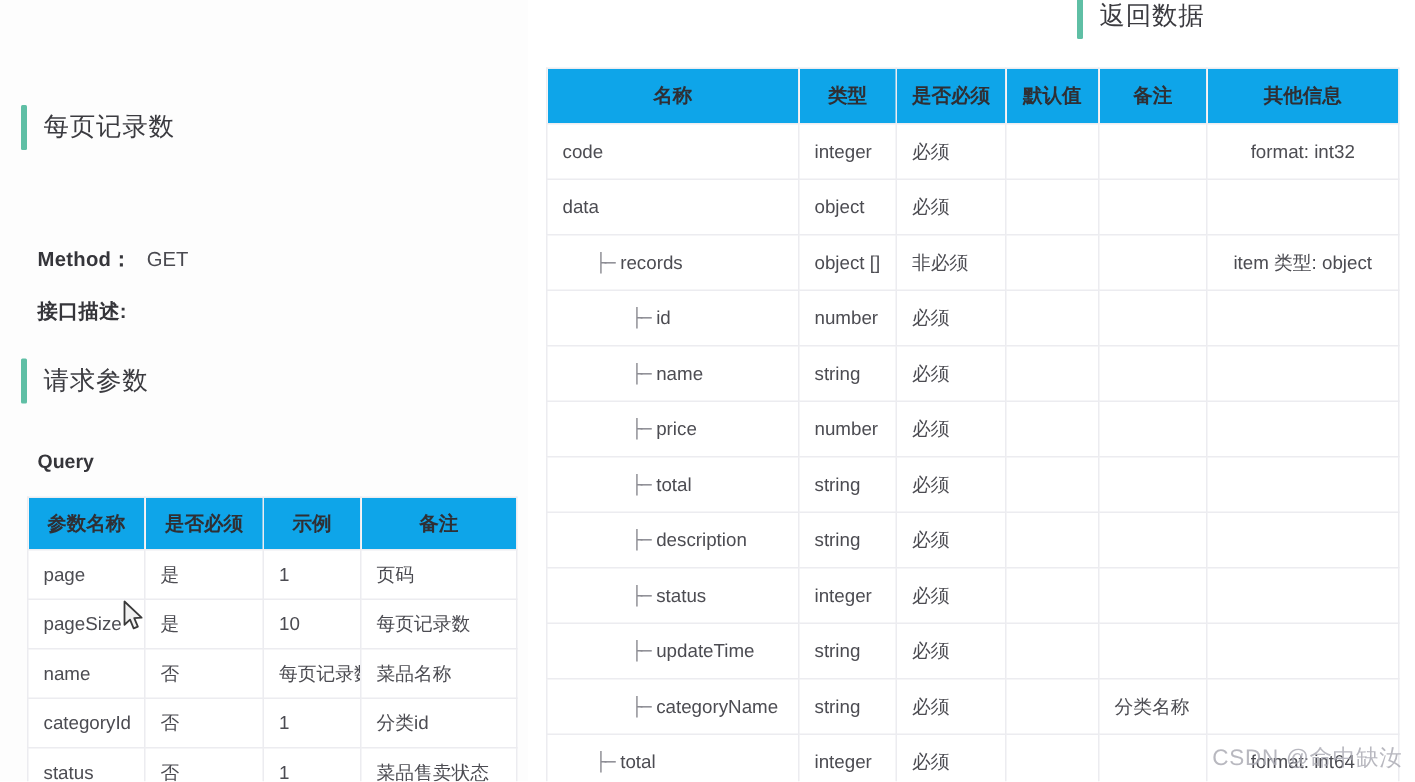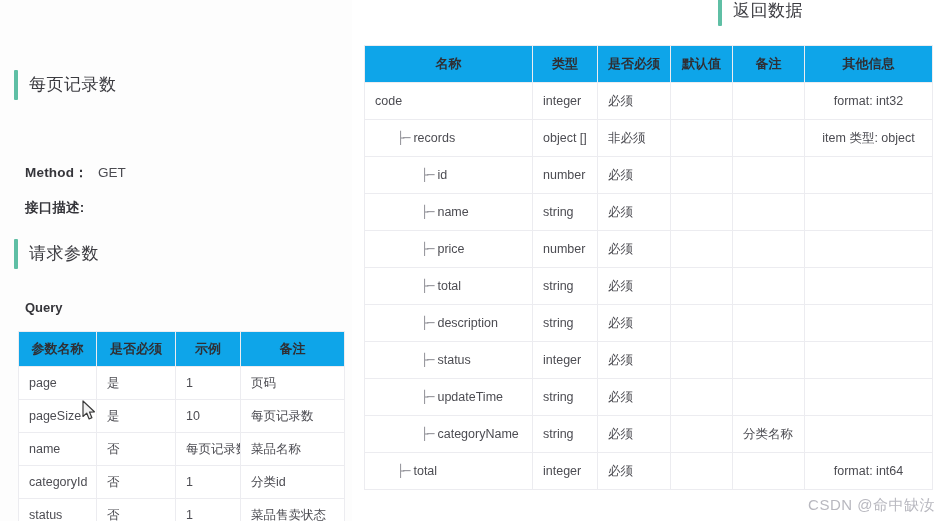--- a/index.html
+++ b/index.html
@@ -336,20 +336,32 @@
               </div>
             </td>
             <td class="r1">integer</td>
             <td class="r2">必须</td>
             <td class="r3"></td>
             <td class="r4"></td>
             <td class="r5">format: int32</td>
           </tr>
           <tr>
             <td class="r0">
+              <div class="tree-cell lvl0">
+                <span>data</span>
+              </div>
+            </td>
+            <td class="r1">object</td>
+            <td class="r2">必须</td>
+            <td class="r3"></td>
+            <td class="r4"></td>
+            <td class="r5"></td>
+          </tr>
+          <tr>
+            <td class="r0">
               <div class="tree-cell lvl1">
                 <span class="tree-branch">├─</span>
                 <span>records</span>
               </div>
             </td>
             <td class="r1">object []</td>
             <td class="r2">非必须</td>
             <td class="r3"></td>
             <td class="r4"></td>
             <td class="r5">item 类型: object</td>

